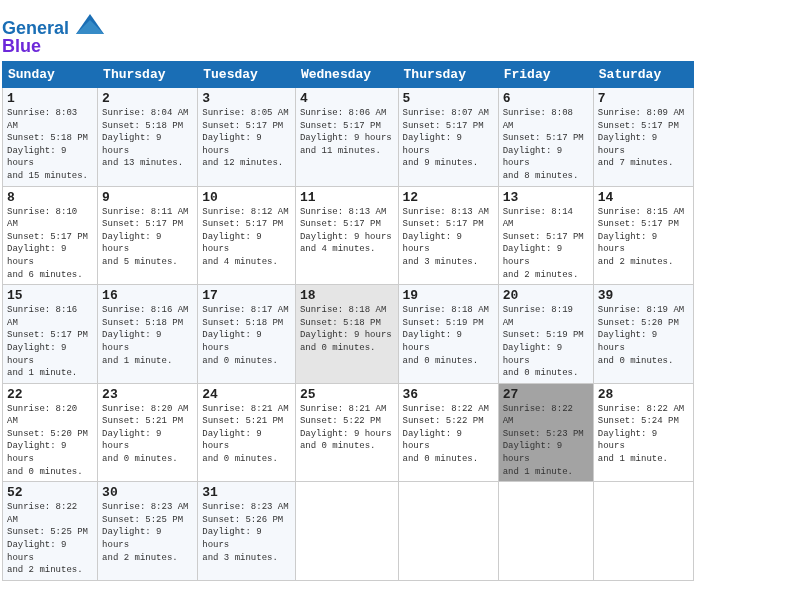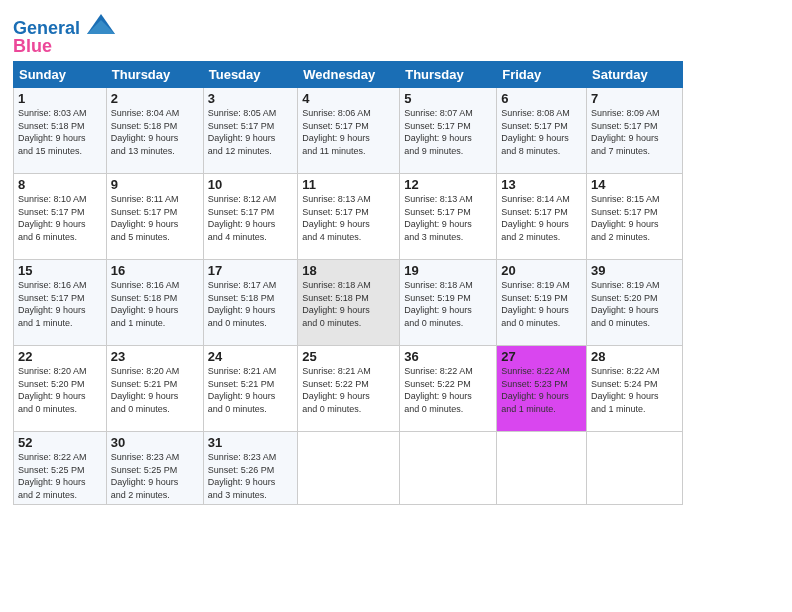--- a/index.html
+++ b/index.html
@@ -6,21 +6,21 @@
     body {
       font-family: Arial, sans-serif;
       background: #fff;
       width: 792px;
       height: 612px;
       overflow: hidden;
     }
     .page {
       width: 696px;
       height: 612px;
-      padding: 10px 13px;
+      padding: 10px 2px;
       background: #fff;
     }
     .header {
       display: flex;
       justify-content: space-between;
       align-items: flex-start;
       margin-bottom: 6px;
     }
     .logo {
       display: flex;
@@ -51,20 +51,21 @@
       line-height: 1.1;
     }
     .location {
       font-size: 14px;
       color: #555;
     }
     .calendar {
       width: 100%;
       border-collapse: collapse;
       font-size: 10px;
+      font-family: Liberation Mono, monospace;
     }
     .calendar th {
       background: #1a6eb5;
       color: #fff;
       text-align: left;
       padding: 5px 5px;
       font-size: 13px;
       font-weight: bold;
       border: 1px solid #1a6eb5;
     }
@@ -108,21 +109,21 @@
   <div class="header">
     <div class="logo">
       <div>
         <div class="logo-text">
           <span>General</span>
           <svg class="logo-icon" viewBox="0 0 28 20">
             <polygon points="0,20 14,0 28,20" fill="#1a6eb5"></polygon>
             <polygon points="0,20 14,6 28,20" fill="#4a9fd4" opacity="0.6"></polygon>
           </svg>
         </div>
-        <div class="logo-text" style="color:#ec4899;">Blue</div>
+        <div class="logo-text" style="color:#6d28d9;">Blue</div>
       </div>
     </div>
     <div class="title-block">
       <div class="month-title"></div>
       <div class="location"></div>
     </div>
   </div>
 
   <table class="calendar">
     <thead>
@@ -241,21 +242,21 @@
             <div class="day-info">Sunrise: 8:21 AM<br>Sunset: 5:21 PM<br>Daylight: 9 hours<br>and 0 minutes.</div>
           </td>
           <td style="background: rgb(255, 255, 255);">
             <span class="day-num">25</span>
             <div class="day-info">Sunrise: 8:21 AM<br>Sunset: 5:22 PM<br>Daylight: 9 hours<br>and 0 minutes.</div>
           </td>
           <td style="background: rgb(255, 255, 255);">
             <span class="day-num">36</span>
             <div class="day-info">Sunrise: 8:22 AM<br>Sunset: 5:22 PM<br>Daylight: 9 hours<br>and 0 minutes.</div>
           </td>
-          <td style="background: #d946ef;">
+          <td style="background: #a3a3a3;">
             <span class="day-num">27</span>
             <div class="day-info">Sunrise: 8:22 AM<br>Sunset: 5:23 PM<br>Daylight: 9 hours<br>and 1 minute.</div>
           </td>
           <td style="background: rgb(255, 255, 255);">
             <span class="day-num">28</span>
             <div class="day-info">Sunrise: 8:22 AM<br>Sunset: 5:24 PM<br>Daylight: 9 hours<br>and 1 minute.</div>
           </td>
         </tr>
         <tr class="last-row">
           <td style="background: rgb(245, 248, 252);">

